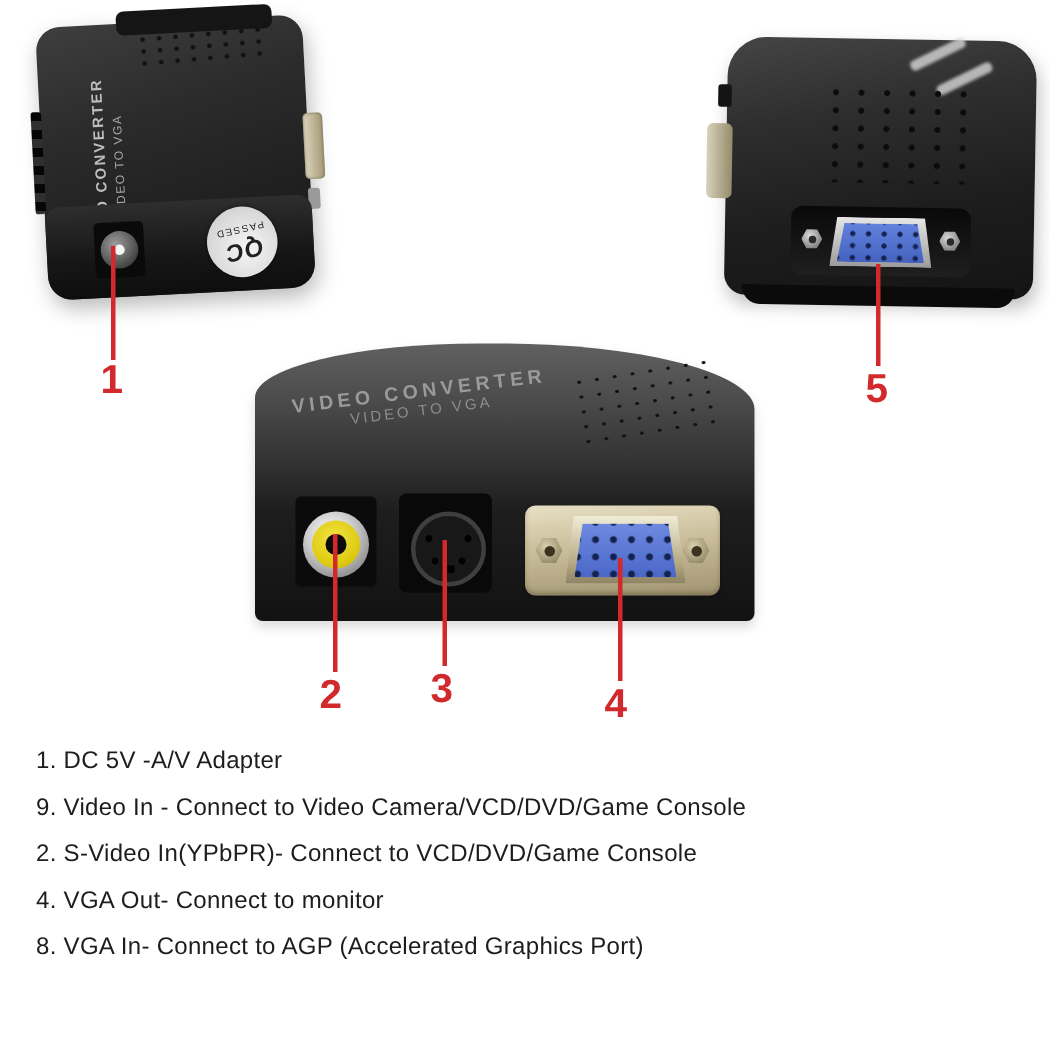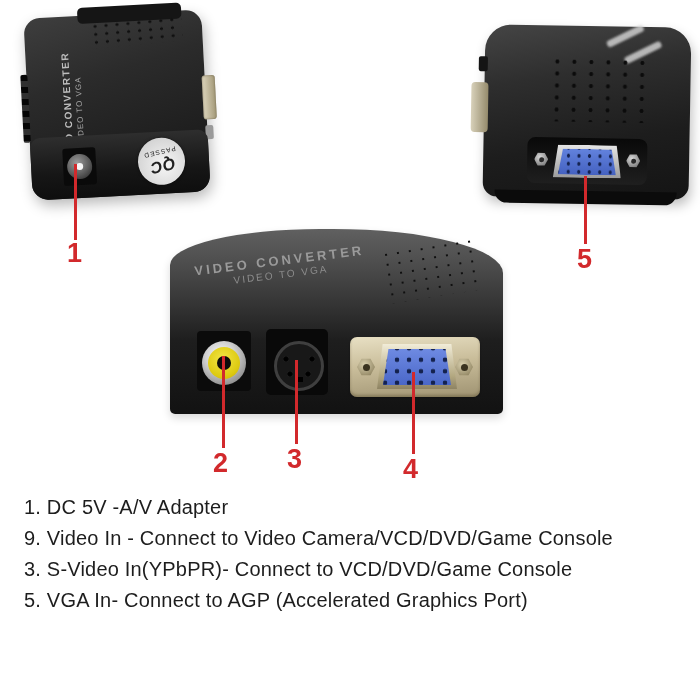--- a/index.html
+++ b/index.html
@@ -122,21 +122,21 @@
                background:linear-gradient(180deg,#f1ecd8,#b4a982 70%,#8e8363);
                clip-path:polygon(7% 0,93% 0,100% 100%,0 100%); }
   .vga-blue  { left:383px; top:349px; width:68px; height:36px;
                clip-path:polygon(8% 0,92% 0,100% 100%,0 100%);
                background-image:radial-gradient(circle,#14224f 2px,transparent 2.6px),
                                 linear-gradient(180deg,#6e8ae2,#4a67c8);
                background-size:12px 11.5px,100% 100%; background-position:8px 5px,0 0; }
 
   
   .legend { position:absolute; left:24px; top:492px; width:660px; color:#1d1d1d; }
-  .legend-line { font-size:20px; line-height:31px; letter-spacing:.2px; }
+  .legend-line { font-size:16px; line-height:31px; letter-spacing:.2px; }
 </style>
 </head>
 <body>
 
 <div class="canvas">
 
   <div class="dev1">
     <div class="dev1-back"></div>
     <div class="dev1-vents"></div>
     <div class="dev1-label">
@@ -209,17 +209,18 @@
   <div class="callout-line" style="left:222px; top:356px; height:92px;"></div>
   <div class="callout-num" style="left:213px; top:450px;">2</div>
   <div class="callout-line" style="left:295px; top:360px; height:84px;"></div>
   <div class="callout-num" style="left:287px; top:446px;">3</div>
   <div class="callout-line" style="left:412px; top:372px; height:82px;"></div>
   <div class="callout-num" style="left:403px; top:456px;">4</div>
 
   <div class="legend">
     <div class="legend-line">1. DC 5V -A/V Adapter</div>
     <div class="legend-line">9. Video In - Connect to Video Camera/VCD/DVD/Game Console</div>
-    <div class="legend-line">3. S-Video In(YPbPR)- Connect to VCD/DVD/Game Console</div>
-    <div class="legend-line">5. VGA In- Connect to AGP (Accelerated Graphics Port)</div>
+    <div class="legend-line">2. S-Video In(YPbPR)- Connect to VCD/DVD/Game Console</div>
+    <div class="legend-line">4. VGA Out- Connect to monitor</div>
+    <div class="legend-line">8. VGA In- Connect to AGP (Accelerated Graphics Port)</div>
   </div>
 
 </div>
 
 </body></html>

